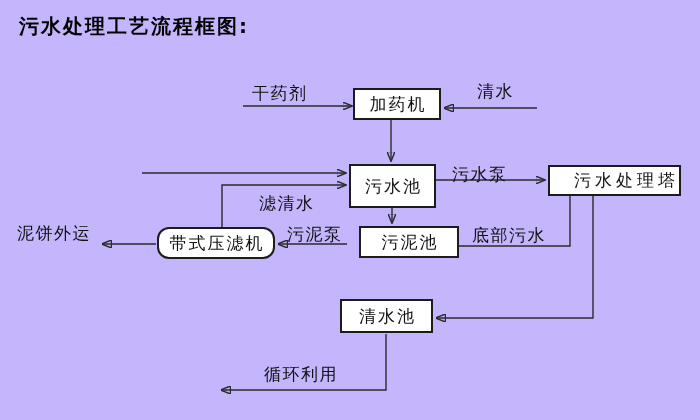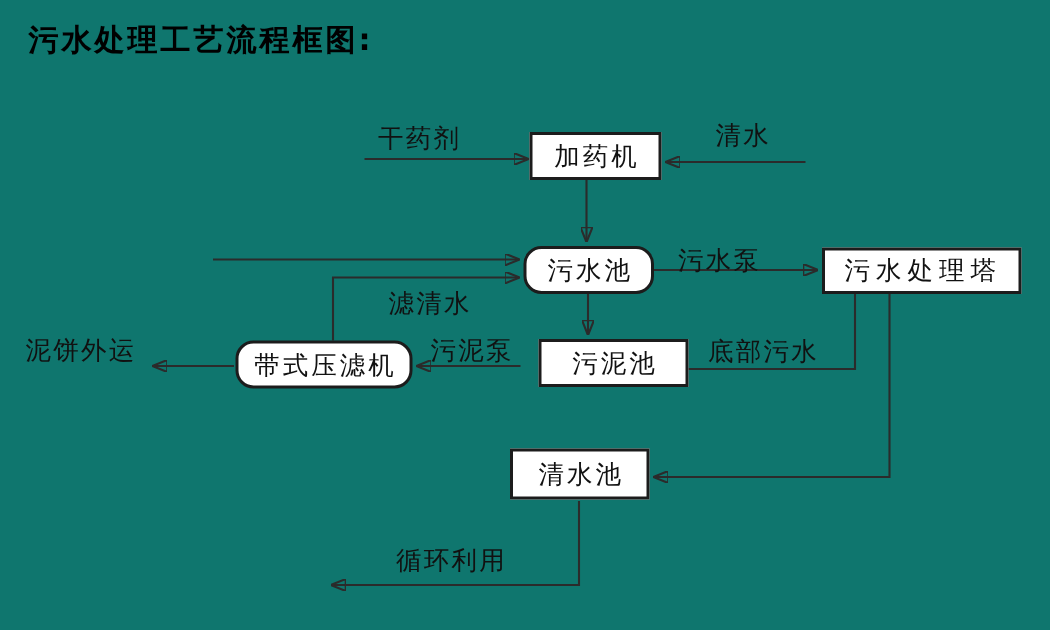--- a/index.html
+++ b/index.html
@@ -5,21 +5,21 @@
   html, body {
     margin: 0;
     padding: 0;
     background: #ffffff;
     font-family: "DejaVu Sans", "Liberation Sans", sans-serif;
   }
   .canvas {
     position: relative;
     width: 700px;
     height: 420px;
-    background: #0f766e;
+    background: #c4b5fd;
     overflow: hidden;
   }
   .title {
     position: absolute;
     left: 19px;
     top: 13px;
     margin: 0;
     font-size: 20px;
     font-weight: bold;
     letter-spacing: 2px;
@@ -56,22 +56,22 @@
   .flabel {
     position: absolute;
     font-size: 17px;
     letter-spacing: 1.5px;
     line-height: 1;
     color: #111111;
     white-space: nowrap;
   }
   
   #n-dosing { left: 353px; top: 88px;  width: 88px;  height: 32px; font-family: Liberation Serif, serif; }
-  #n-sewage { left: 349px; top: 164px; width: 87px;  height: 32px; border-radius: 12px; }
-  #n-tower  { left: 548px; top: 165px; width: 133px; height: 31px; }
+  #n-sewage { left: 349px; top: 164px; width: 87px;  height: 44px; }
+  #n-tower  { left: 548px; top: 165px; width: 133px; height: 31px; justify-content: flex-end; }
   #n-sludge { left: 359px; top: 226px; width: 100px;  height: 32px; }
   #n-belt   { left: 157px; top: 227px; width: 118px; height: 32px; border-radius: 12px; }
   #n-clean  { left: 340px; top: 299px; width: 93px;  height: 34px; }
   
   #l-dry      { left: 252px; top: 85px;  }
   #l-cleanin  { left: 477px; top: 83px;  }
   #l-sand     { left: 175px; top: 151px; }
   #l-swpump   { left: 452px; top: 166px; }
   #l-filtered { left: 259px; top: 195px; }
   #l-slpump   { left: 287px; top: 226px; }

